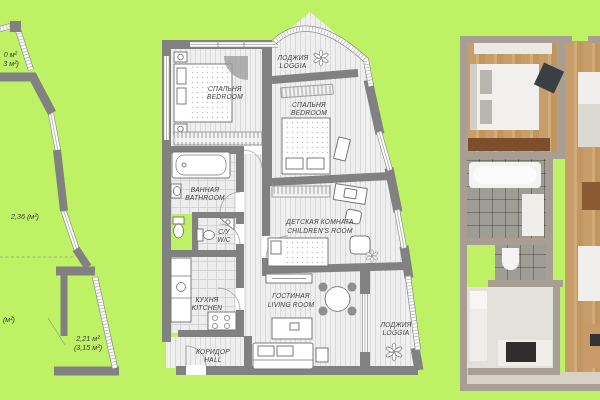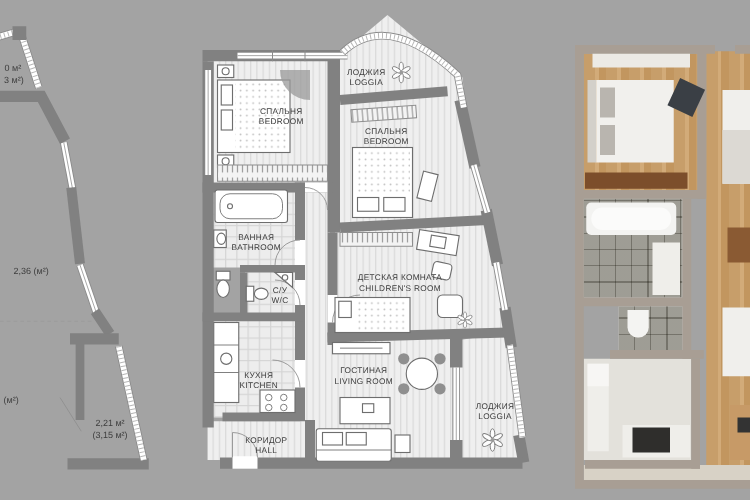--- a/index.html
+++ b/index.html
@@ -1,17 +1,17 @@
 <!DOCTYPE html>
 <html><head>
 <meta charset="utf-8">
 <style>
   html,body{margin:0;padding:0;background:#fff;}
-  .stage{position:relative;width:600px;height:400px;overflow:hidden;background:#a3a3a3;
-         font-family:"Liberation Sans",sans-serif;}
+  .stage{position:relative;width:600px;height:400px;overflow:hidden;background:#bef264;
+         font-family:"Liberation Sans",sans-serif;font-style:italic;}
   svg{position:absolute;left:0;top:0;}
   svg text{font-family:"Liberation Sans","DejaVu Sans",sans-serif;}
   .lbl{font-size:6.6px;fill:#3d3d3d;text-anchor:middle;letter-spacing:.25px;}
   .num{font-size:7.2px;fill:#3d3d3d;}
   .numE{text-anchor:end;}
   .numM{text-anchor:middle;}
   .wall{fill:#818181;}
   .wallS{stroke:#818181;fill:none;}
   .gap{fill:#ffffff;}
   .wb1{stroke:#8a8a8a;stroke-width:6;fill:none;}

